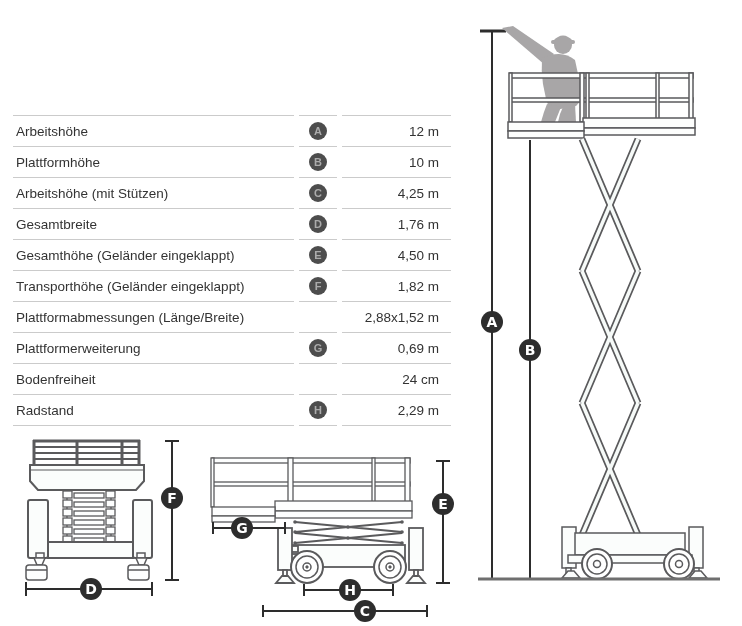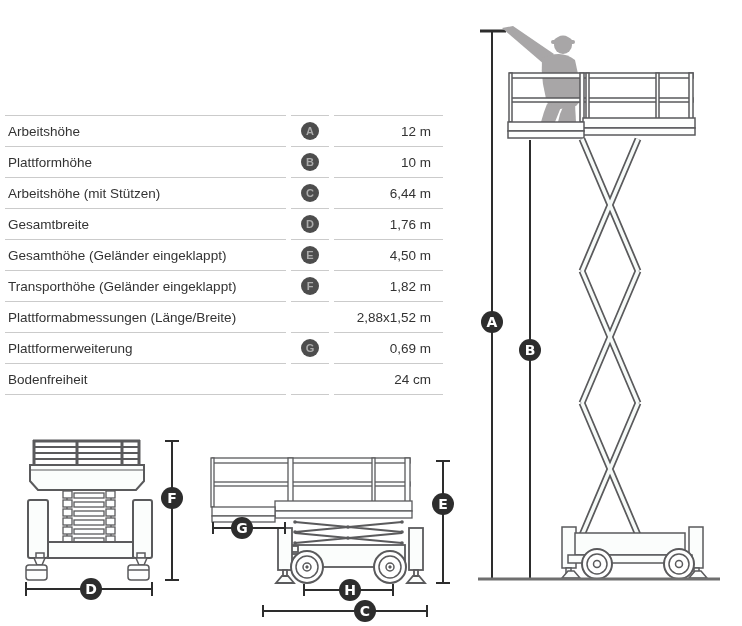--- a/index.html
+++ b/index.html
@@ -1,21 +1,21 @@
 <!DOCTYPE html>
 <html><head>
 <meta charset="utf-8">
 <style>
   html,body{margin:0;padding:0;}
   body{
     width:742px;height:626px;position:relative;background:#ffffff;
     font-family:"Liberation Sans", sans-serif;overflow:hidden;
   }
   .spec-table{
-    position:absolute;left:0;top:115px;width:448px;
+    position:absolute;left:8px;top:115px;width:448px;
     border-collapse:separate;border-spacing:5px 0;
     font-size:13.5px;color:#333333;
   }
   .spec-table td{
     border-top:1px solid #cbcbcb;height:28px;vertical-align:middle;
     white-space:nowrap;
   }
   .spec-table tr:last-child td{border-bottom:1px solid #cbcbcb;}
   td.label-cell{padding-left:3px;}
   td.badge-cell{width:36px;text-align:center;}
@@ -38,21 +38,21 @@
       <td class="value-cell">12 m</td>
     </tr>
     <tr>
       <td class="label-cell">Plattformhöhe</td>
       <td class="badge-cell"><span class="tbadge">B</span></td>
       <td class="value-cell">10 m</td>
     </tr>
     <tr>
       <td class="label-cell">Arbeitshöhe (mit Stützen)</td>
       <td class="badge-cell"><span class="tbadge">C</span></td>
-      <td class="value-cell">6,44 m</td>
+      <td class="value-cell">4,25 m</td>
     </tr>
     <tr>
       <td class="label-cell">Gesamtbreite</td>
       <td class="badge-cell"><span class="tbadge">D</span></td>
       <td class="value-cell">1,76 m</td>
     </tr>
     <tr>
       <td class="label-cell">Gesamthöhe (Geländer eingeklappt)</td>
       <td class="badge-cell"><span class="tbadge">E</span></td>
       <td class="value-cell">4,50 m</td>
@@ -69,20 +69,25 @@
     </tr>
     <tr>
       <td class="label-cell">Plattformerweiterung</td>
       <td class="badge-cell"><span class="tbadge">G</span></td>
       <td class="value-cell">0,69 m</td>
     </tr>
     <tr>
       <td class="label-cell">Bodenfreiheit</td>
       <td class="badge-cell"></td>
       <td class="value-cell">24 cm</td>
+    </tr>
+    <tr>
+      <td class="label-cell">Radstand</td>
+      <td class="badge-cell"><span class="tbadge">H</span></td>
+      <td class="value-cell">2,29 m</td>
     </tr>
   </tbody>
 </table>
 
 <svg class="drawing" style="left:470px;top:18px" width="272" height="570" viewBox="0 0 272 570">
 
   <line x1="10" y1="13" x2="36" y2="13" stroke="#2d2d2d" stroke-width="3"></line>
   <line x1="22" y1="13" x2="22" y2="561" stroke="#2d2d2d" stroke-width="2"></line>
   <line x1="60" y1="122" x2="60" y2="561" stroke="#2d2d2d" stroke-width="2"></line>
 

